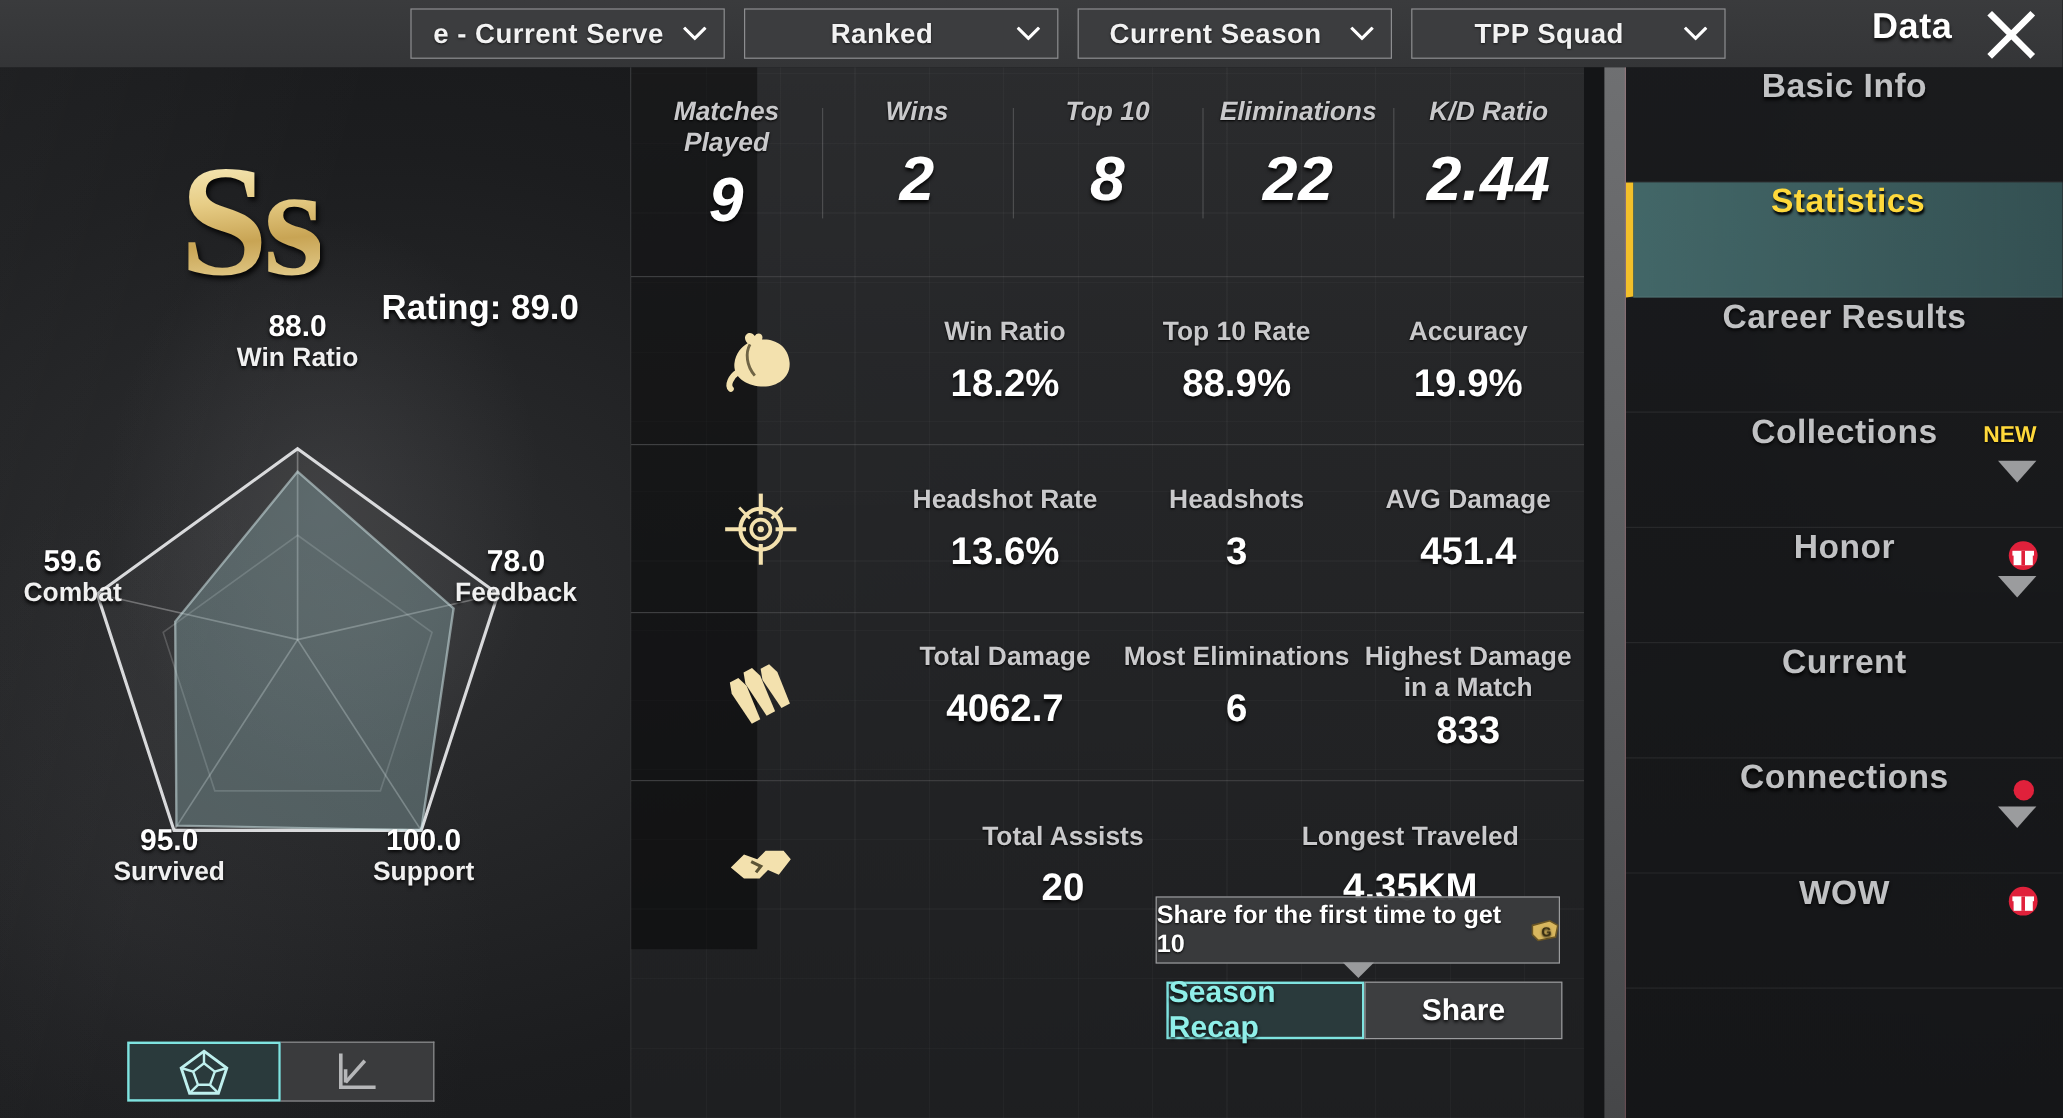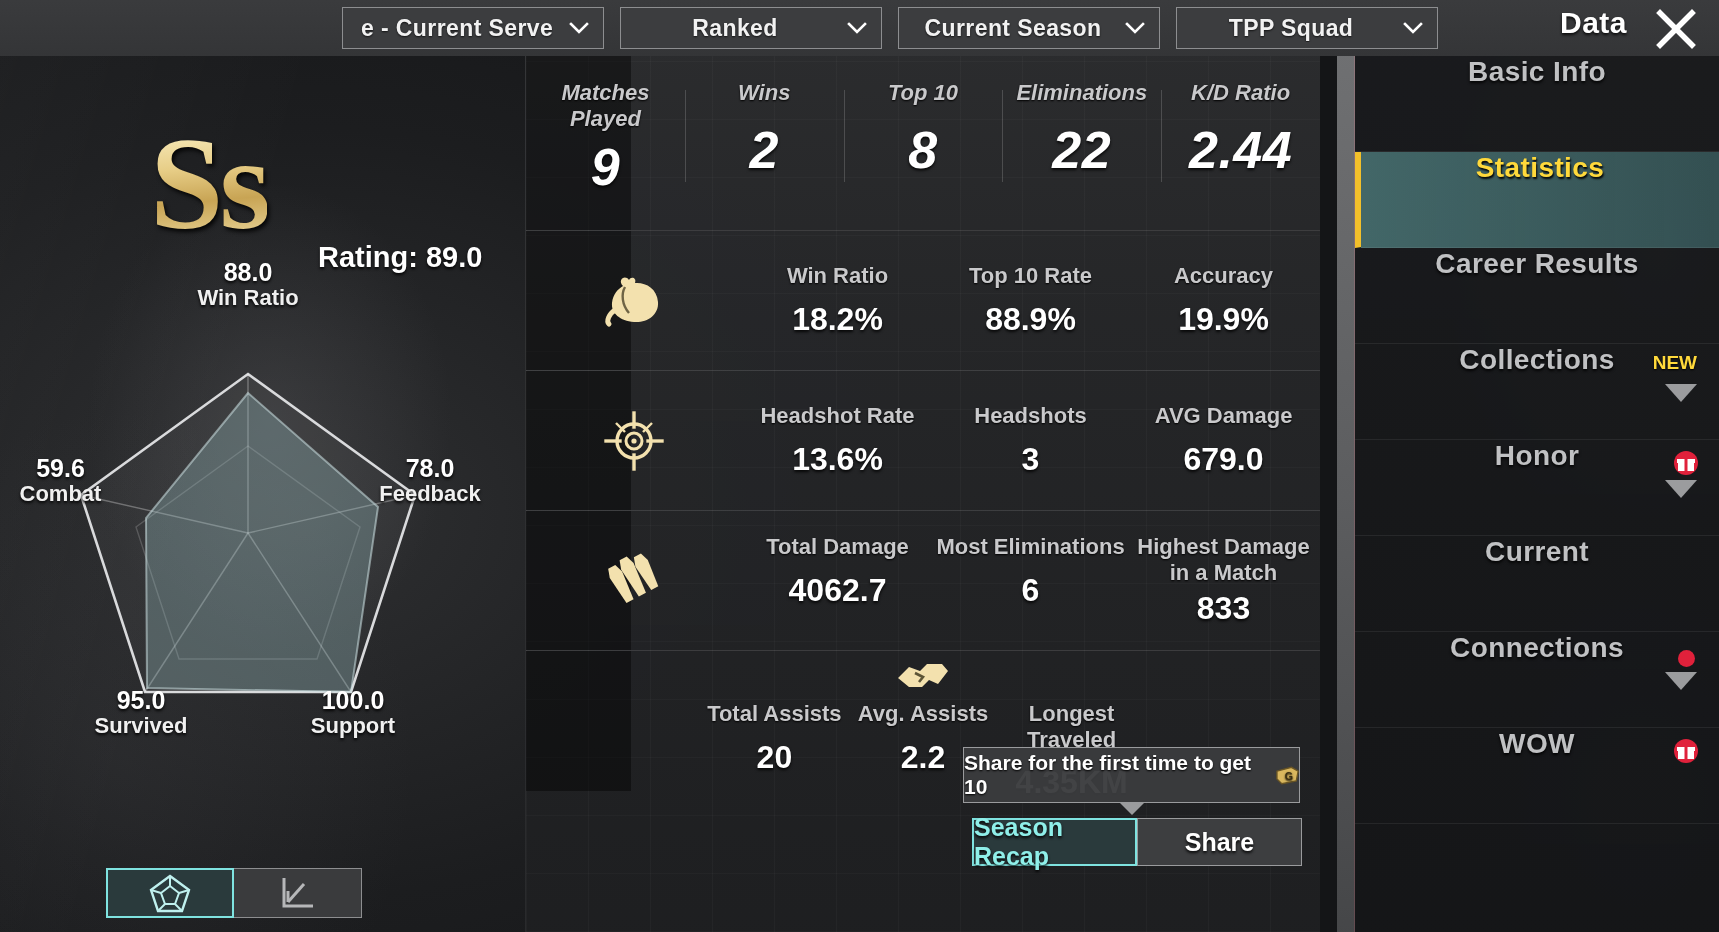--- a/index.html
+++ b/index.html
@@ -145,21 +145,21 @@
   }
   .sum-lbl { font-size: 22px; color: #c9c9cb; font-weight: bold; line-height: 1.16; text-shadow: 0 1px 2px #000; }
   .sum-val { font-size: 52px; color: #ffffff; font-weight: bold; margin-top: 14px; text-shadow: 0 2px 3px rgba(0,0,0,.85); letter-spacing: .5px;}
   .sum-cell.two-line .sum-val { margin-top: 6px; }
 
   .stat-row {
     position: relative; height: 140px;
     display: flex; align-items: center;
     border-bottom: 1px solid rgba(255,255,255,.12);
   }
-  .stat-row:last-child { border-bottom: none; flex-direction: column; }
+  .stat-row:last-child { border-bottom: none; }
   .stat-row::after {
     content:""; position:absolute; left:0; top:0; width:105px; height:100%;
     background: rgba(0,0,0,.42);
   }
   .row-icon {
     width: 215px; display: flex; align-items: center; justify-content: center;
     position: relative; z-index: 2;
   }
   .cells { flex: 1; display: flex; position: relative; z-index: 2; }
   .cell { flex: 1; text-align: center; }
@@ -419,21 +419,21 @@
         <div class="cell">
           <div class="cell-lbl">Headshot Rate</div>
           <div class="cell-val">13.6%</div>
         </div>
         <div class="cell">
           <div class="cell-lbl">Headshots</div>
           <div class="cell-val">3</div>
         </div>
         <div class="cell">
           <div class="cell-lbl">AVG Damage</div>
-          <div class="cell-val">679.0</div>
+          <div class="cell-val">451.4</div>
         </div>
       </div>
     </div>
 
     <div class="stat-row">
       <div class="row-icon">
         <svg width="62" height="58" viewBox="0 0 62 58">
           <g fill="#f3e1ae" transform="rotate(-28 31 29)">
             <path d="M14 6 l8 0 l3 9 l-3 30 l-8 0 l-3 -30 z"></path>
             <path d="M28 4 l8 0 l3 9 l-3 32 l-8 0 l-3 -32 z"></path>
@@ -463,24 +463,20 @@
           <path d="M6 27 L17 16 L28 20 L35 13 L50 13 L56 20 L46 33 L37 29 L30 36 L17 36 Z" fill="#f3e1ae"></path>
           <path d="M23 22 L31 26 L27 31" fill="none" stroke="#5c5436" stroke-width="2.6"></path>
         </svg>
       </div>
       <div class="cells">
         <div class="cell">
           <div class="cell-lbl">Total Assists</div>
           <div class="cell-val">20</div>
         </div>
         <div class="cell">
-          <div class="cell-lbl">Avg. Assists</div>
-          <div class="cell-val">2.2</div>
-        </div>
-        <div class="cell">
           <div class="cell-lbl">Longest Traveled</div>
           <div class="cell-val">4.35KM</div>
         </div>
       </div>
     </div>
   </div>
 
   <div id="share-tip">
     <span id="share-tip-text">
       <span>Share for the first time to get 10</span>

